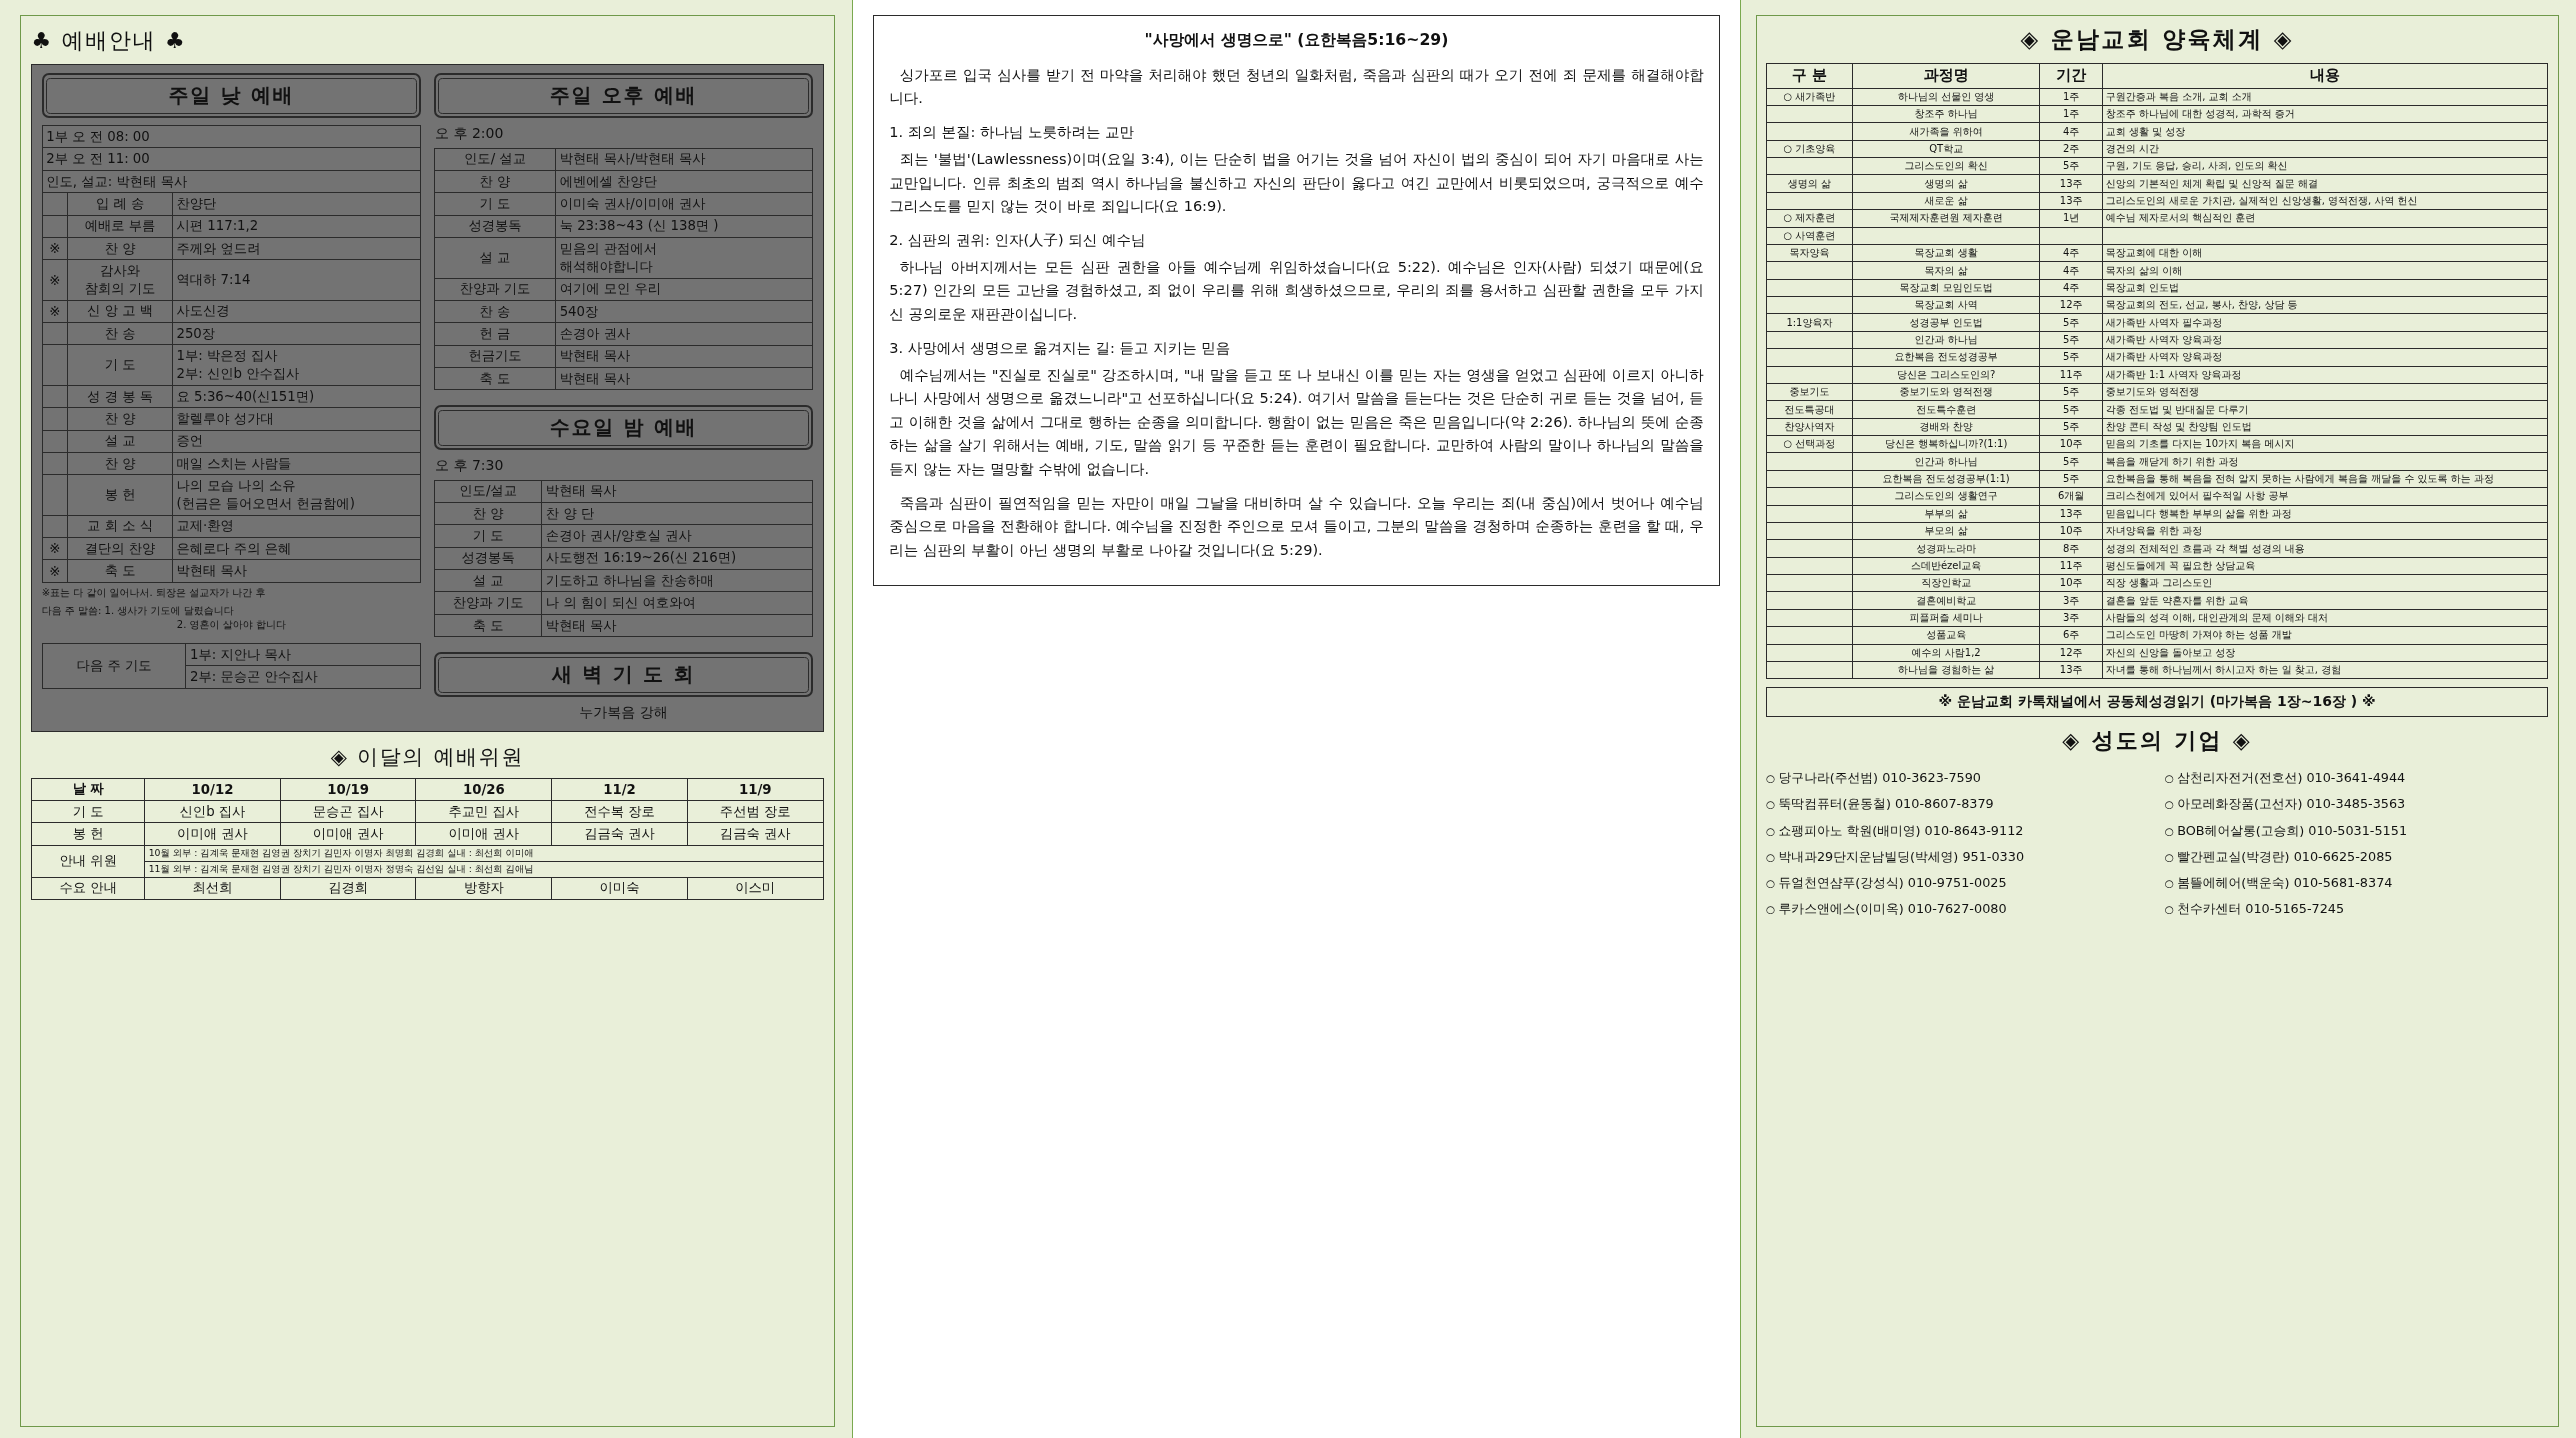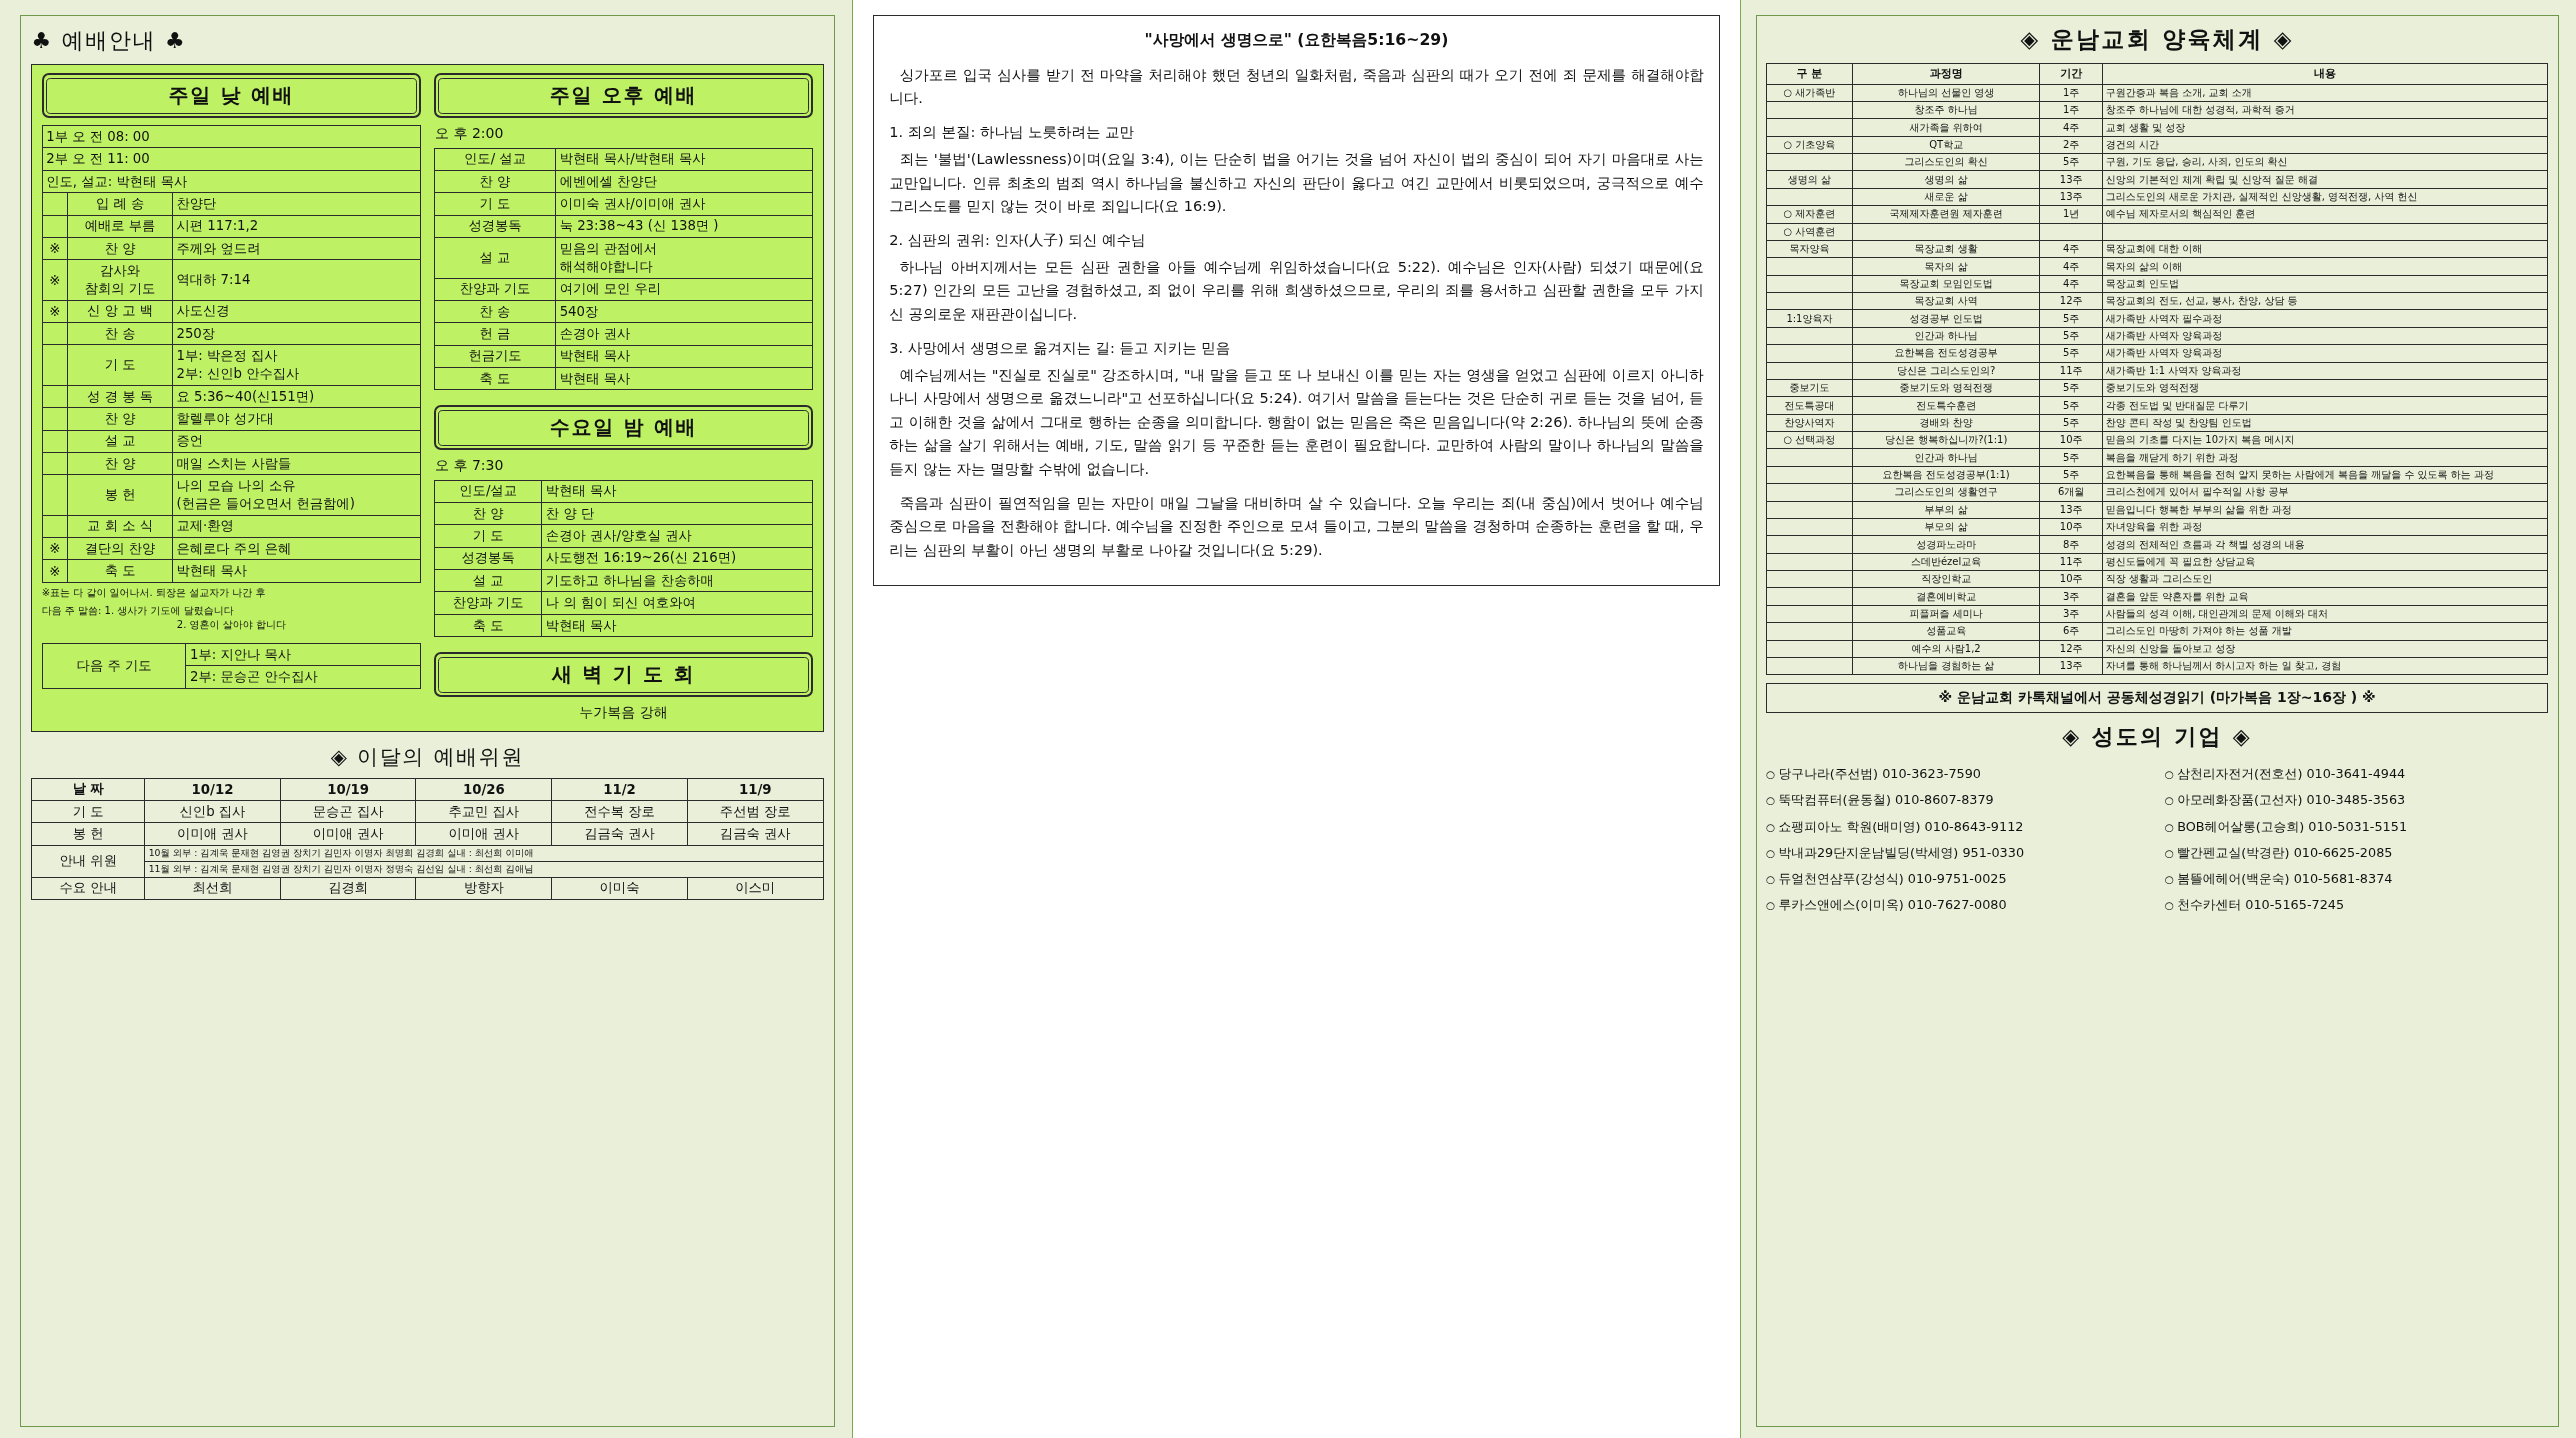--- a/index.html
+++ b/index.html
@@ -37,21 +37,21 @@
   }
 
   
   table { border-collapse:collapse; width:100%; }
   td, th { border:1.2px solid #2b2b2b; padding:1.7px 3.5px; font-size:13.3px; vertical-align:middle; }
   .center { text-align:center; }
   .left { text-align:left; }
   .nb { border:none !important; }
 
   
-  .left-box { border:1.7px solid #2b2b2b; padding:8px 9.3px 9.3px 9.3px; background:#bef264; }
+  .left-box { border:1.7px solid #2b2b2b; padding:8px 9.3px 9.3px 9.3px; background:#737373; }
   .head-banner {
     text-align:left; font-size:22px; font-weight:normal; letter-spacing:1.7px;
     margin:1.2px 0 8px 0;
   }
   .two-col { display:flex; gap:12.8px; }
   .two-col > div { flex:1; }
   .tiny { font-size:10px; }
   .xtiny { font-size:9.3px; line-height:1.25; }
   .note { font-size:10px; line-height:1.3; margin-top:3.5px; }
 
@@ -65,21 +65,21 @@
 
   
   .mid-frame { border:1.7px solid #2b2b2b; padding:12.8px 15px; background:#fff; }
   .verse-title { text-align:center; font-weight:bold; font-size:15.7px; margin:1.2px 0 12.8px 0; }
   .para { font-size:14.5px; line-height:1.62; margin:0 0 10.4px 0; text-align:justify; }
   .para.indent { text-indent:10.4px; }
   .head-line { font-size:14.5px; line-height:1.62; margin:0 0 3.5px 0; }
 
   
   .grid-table td { font-size:10px; padding:1.2px 2.9px; }
-  .grid-table th { font-size:11px; padding:2.3px 2.9px; background:#e9efd9; font-weight:bold; }
+  .grid-table th { font-size:15px; padding:2.3px 2.9px; background:#e9efd9; font-weight:bold; }
   .rt-note { text-align:center; font-size:14px; font-weight:bold; margin:8px 0 9.3px 0; border:1.2px solid #2b2b2b; padding:4.6px 2.3px;}
   .biz-title { text-align:center; font-size:22px; font-weight:bold; letter-spacing:2.3px; margin:3.5px 0 9.3px 0; }
   .biz { display:flex; gap:15px; font-size:12.8px; line-height:2.05; }
   .biz ul { list-style:none; margin:0; padding:0; flex:1; }
   .biz li:before { content:"\25CB"; margin-right:3.5px; font-size:10.4px; }
 
   .m-title { text-align:center; font-size:21px; font-weight:normal; letter-spacing:1.7px; margin:10.4px 0 7px; }
 </style>
 </head>
 <body>

